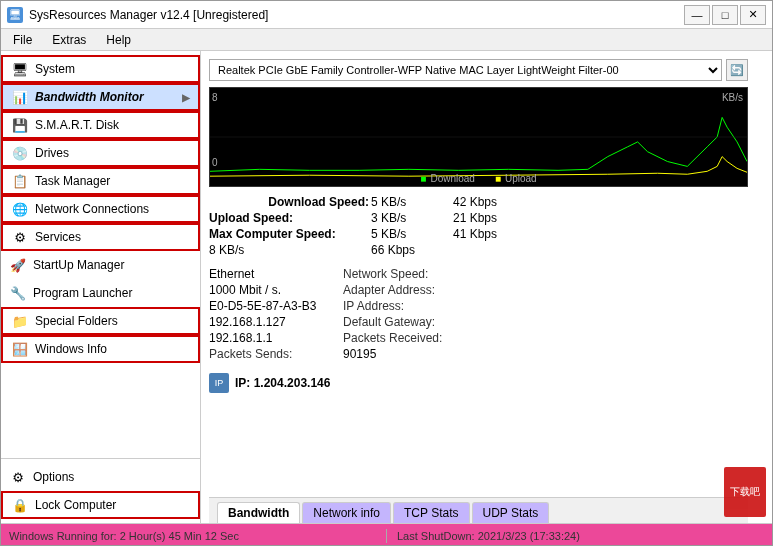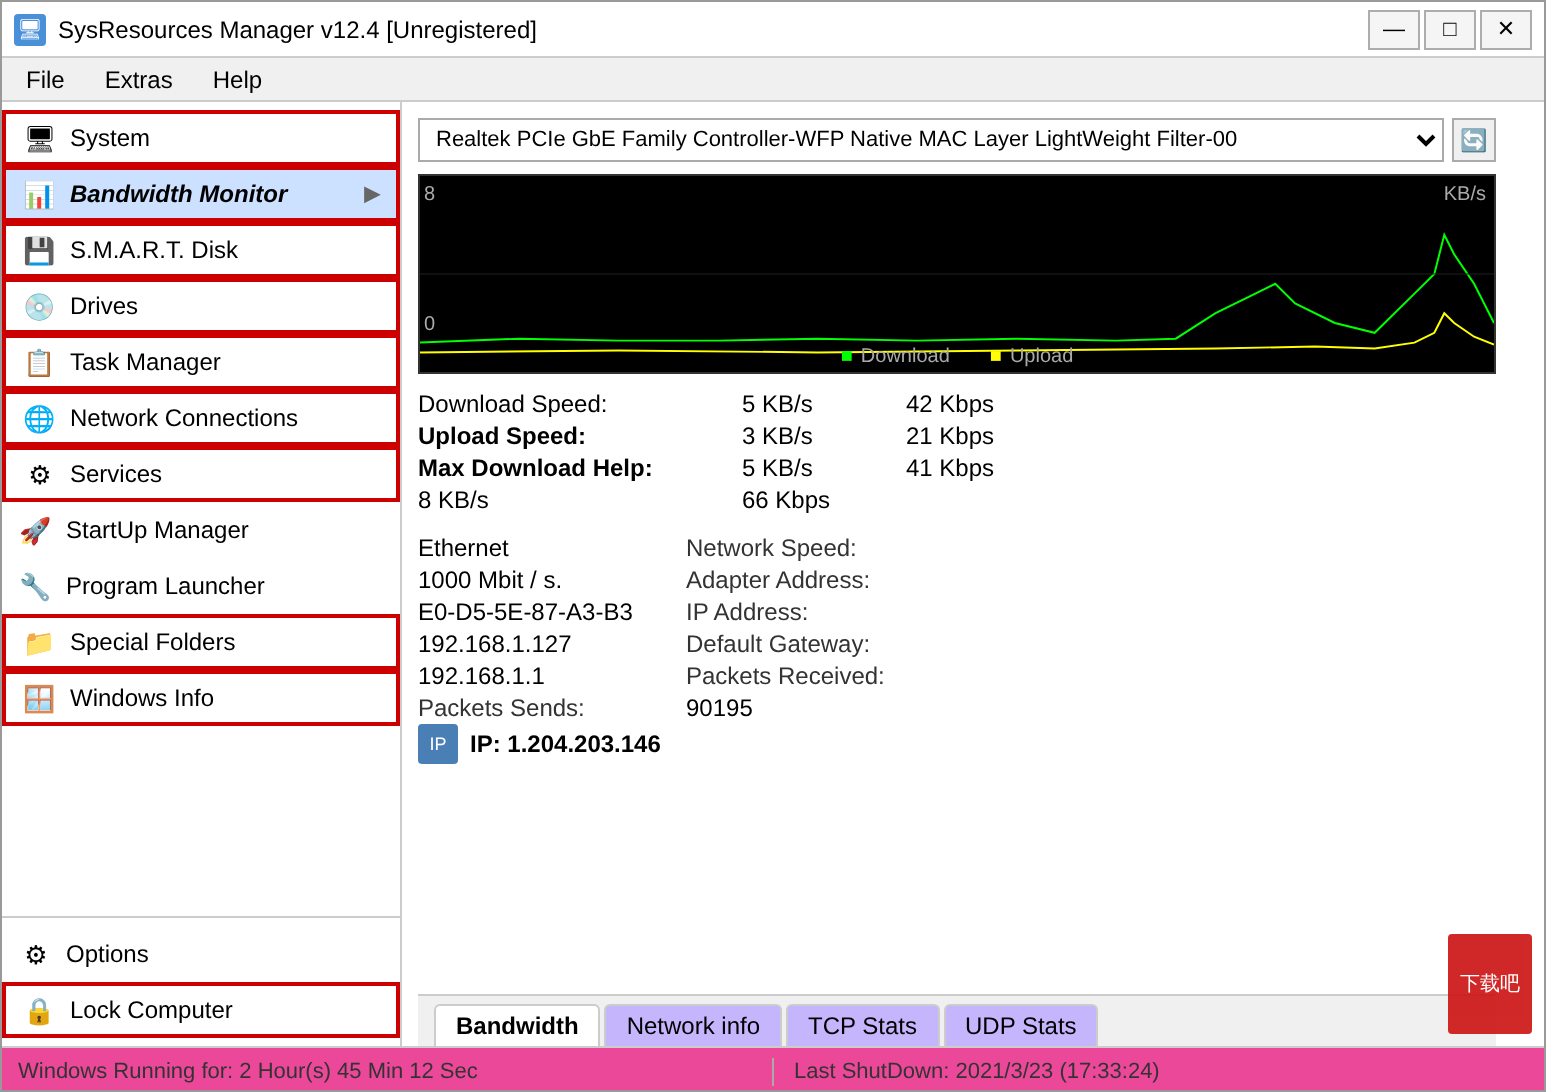--- a/index.html
+++ b/index.html
@@ -186,21 +186,21 @@
       gap: 2px 4px;
       margin-top: 4px;
       font-size: 12px;
     }
     .info-label { color: #333; }
     .info-value { color: #000; }
     .ip-badge {
       display: flex;
       align-items: center;
       gap: 6px;
-      margin-top: 1px;
+      margin-top: 12px;
     }
     .ip-icon {
       width: 20px;
       height: 20px;
       background: #4a7fb5;
       border-radius: 2px;
       display: flex; align-items: center; justify-content: center;
       color: white;
       font-size: 9px;
     }
@@ -361,29 +361,29 @@
             <span style="color:#aaa;">Download</span>
           </div>
           <div class="chart-legend-item">
             <span style="color:#ffff00;">■</span>
             <span style="color:#aaa;">Upload</span>
           </div>
         </div>
       </div>
 
       <div style="display:grid; grid-template-columns: 160px 80px 80px; gap:2px; margin-bottom:6px; font-size:12px;">
-        <span style="font-weight:normal;">Download Speed:</span>
+        <span style="font-weight:bold;text-align:right;">Download Speed:</span>
         <span>5 KB/s</span>
         <span>42 Kbps</span>
 
         <span style="font-weight:bold;">Upload Speed:</span>
         <span>3 KB/s</span>
         <span>21 Kbps</span>
 
-        <span style="font-weight:bold;">Max Download Help:</span>
+        <span style="font-weight:bold;">Max Computer Speed:</span>
         <span>5 KB/s</span>
         <span>41 Kbps</span>
 
         <span>8 KB/s</span>
         <span>66 Kbps</span>
       </div>
 
       <div class="info-section">
         <span class="info-value">Ethernet</span>
 

